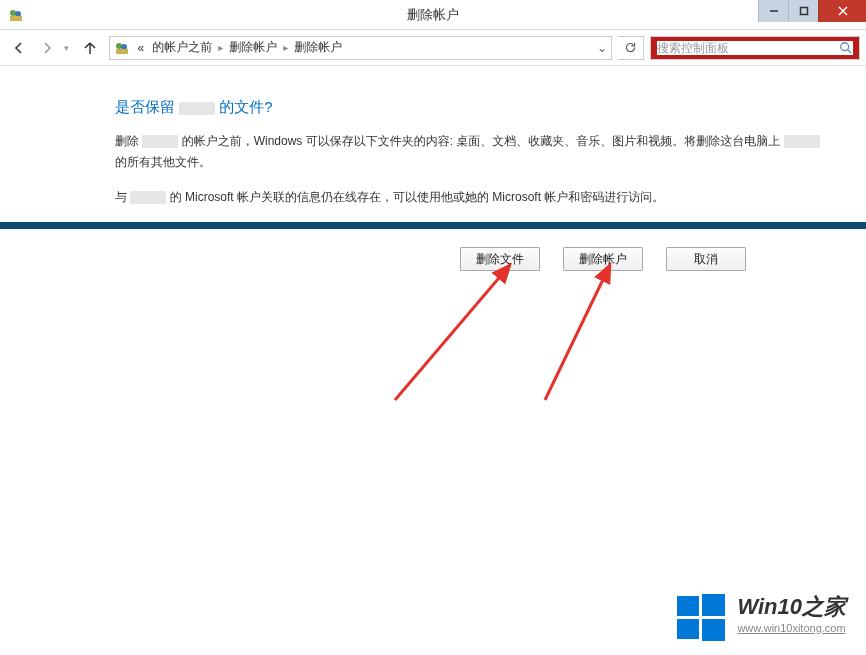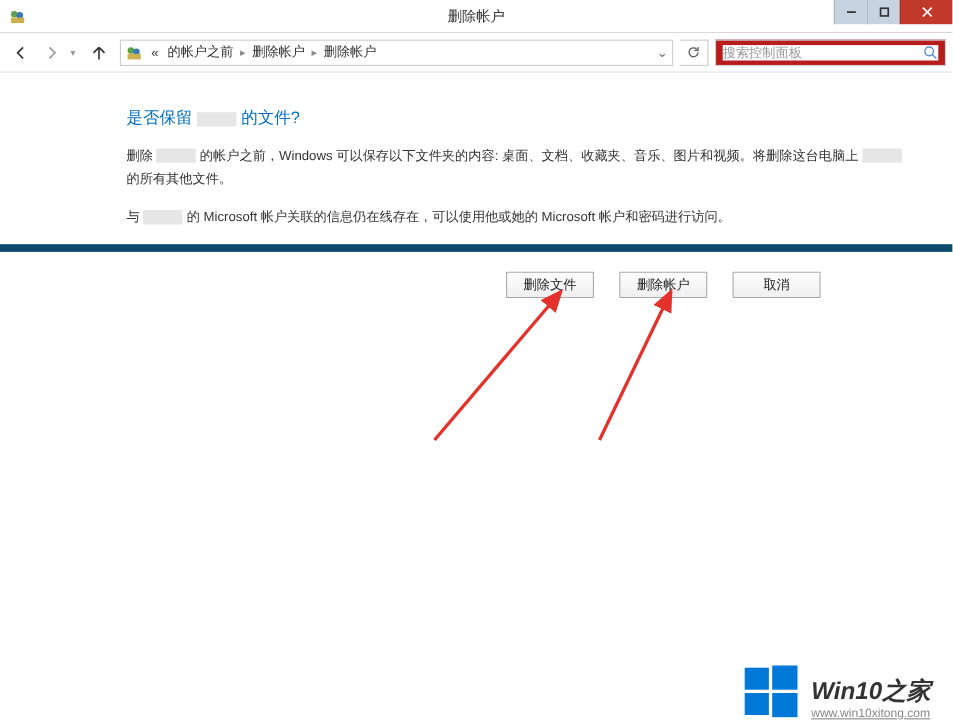--- a/index.html
+++ b/index.html
@@ -159,23 +159,23 @@
     .arrows {
       position: absolute;
       pointer-events: none;
       left: 0; top: 0;
       width: 866px; height: 655px;
     }
     
     .watermark {
       position: absolute;
       right: 20px;
-      bottom: 0;
-      display: flex;
-      align-items: flex-end;
+      bottom: 11px;
+      display: flex;
+      align-items: flex-start;
       gap: 10px;
     }
     .wm-logo { width: 52px; height: 52px; }
     .wm-text { text-align: left; }
     .wm-title { font-size: 22px; font-weight: bold; color: #333; font-style: italic;}
     .wm-url { font-size: 11px; color: #888; text-decoration: underline; }
   </style>
 </head>
 <body>
 

